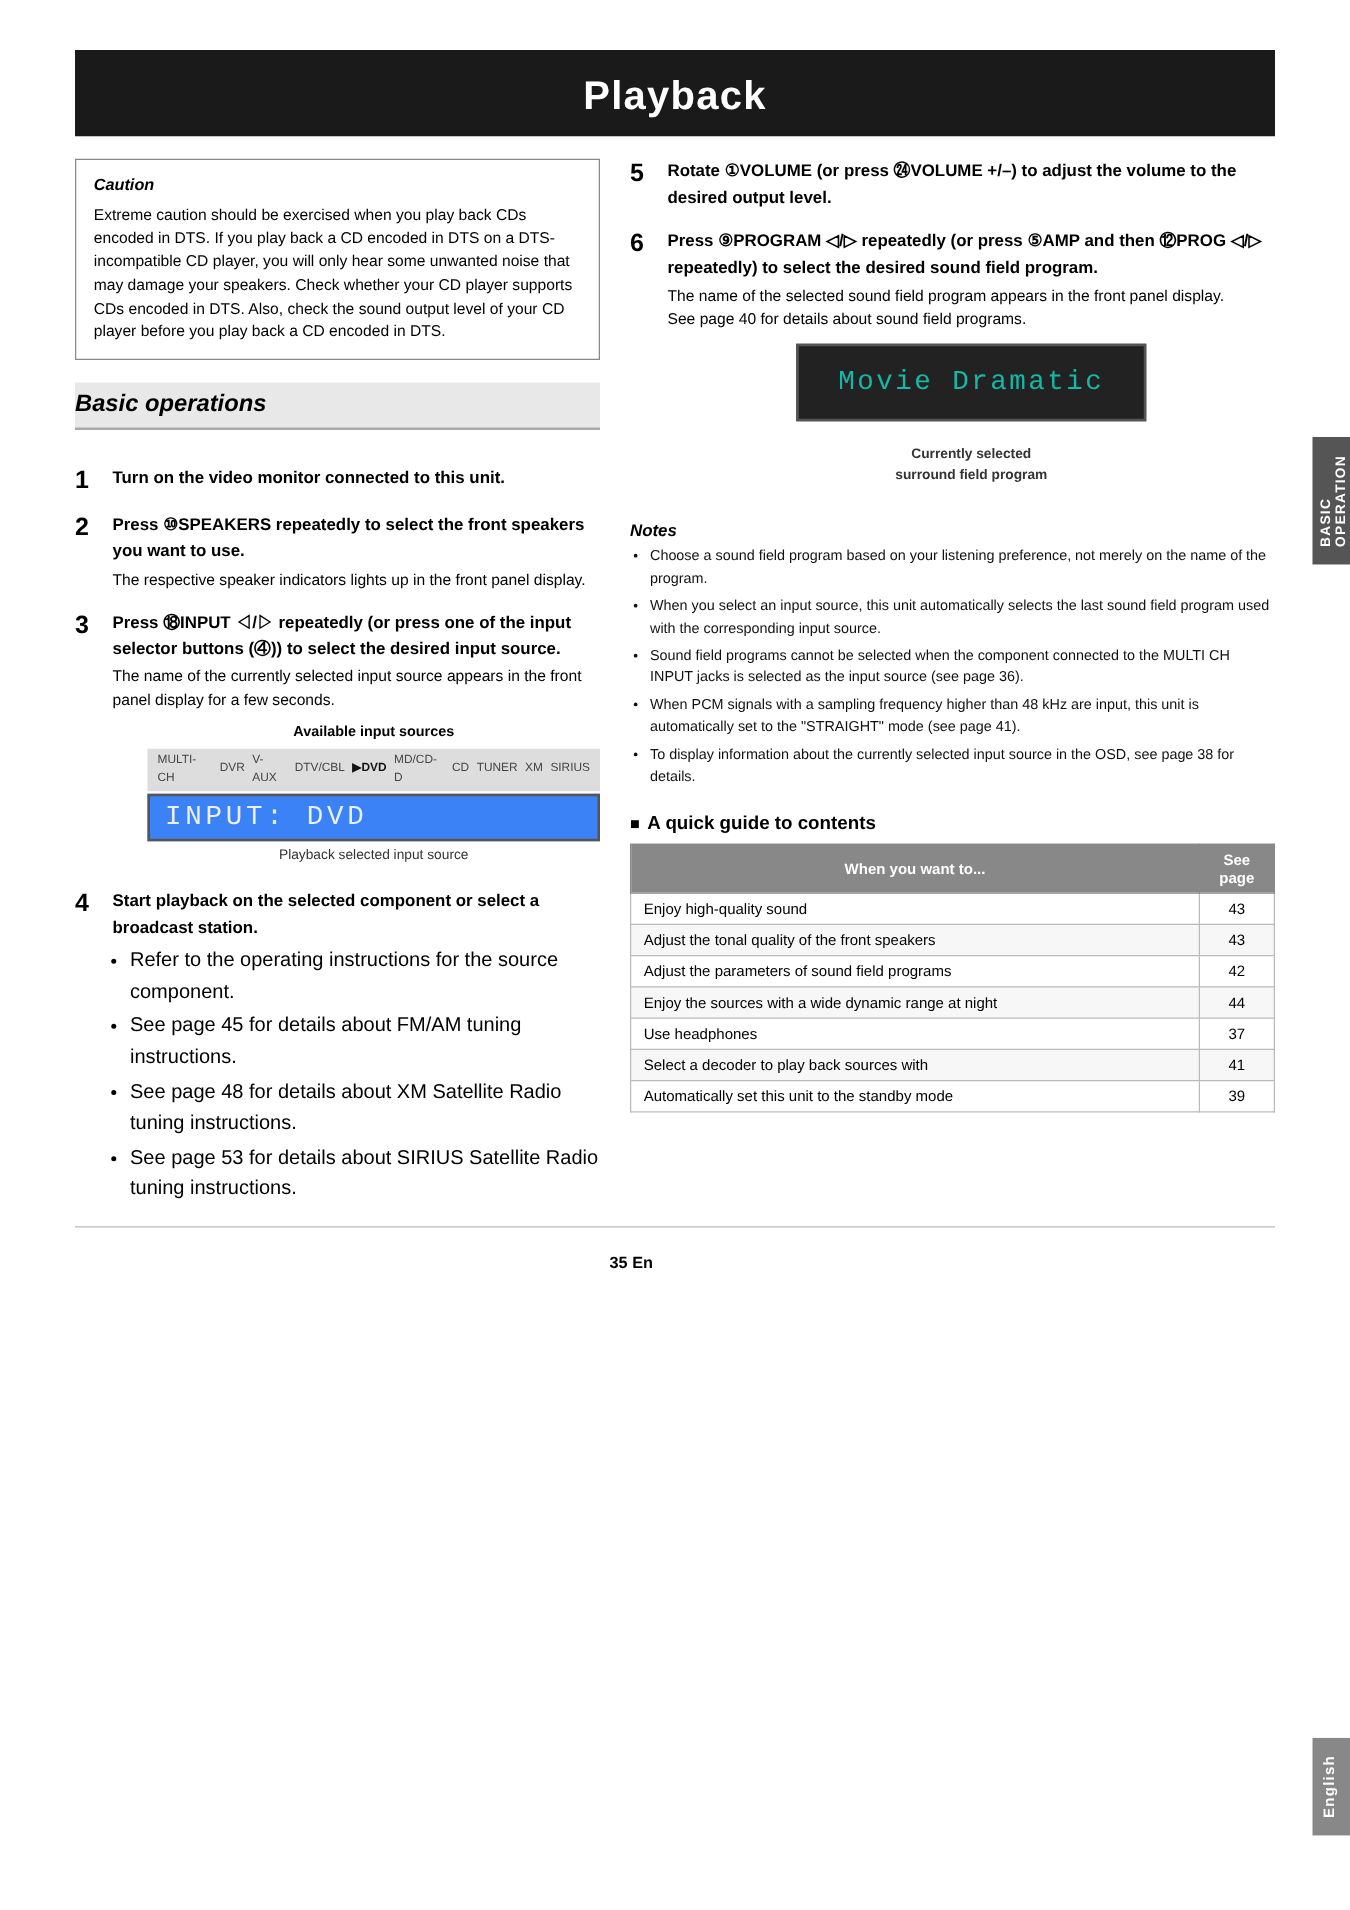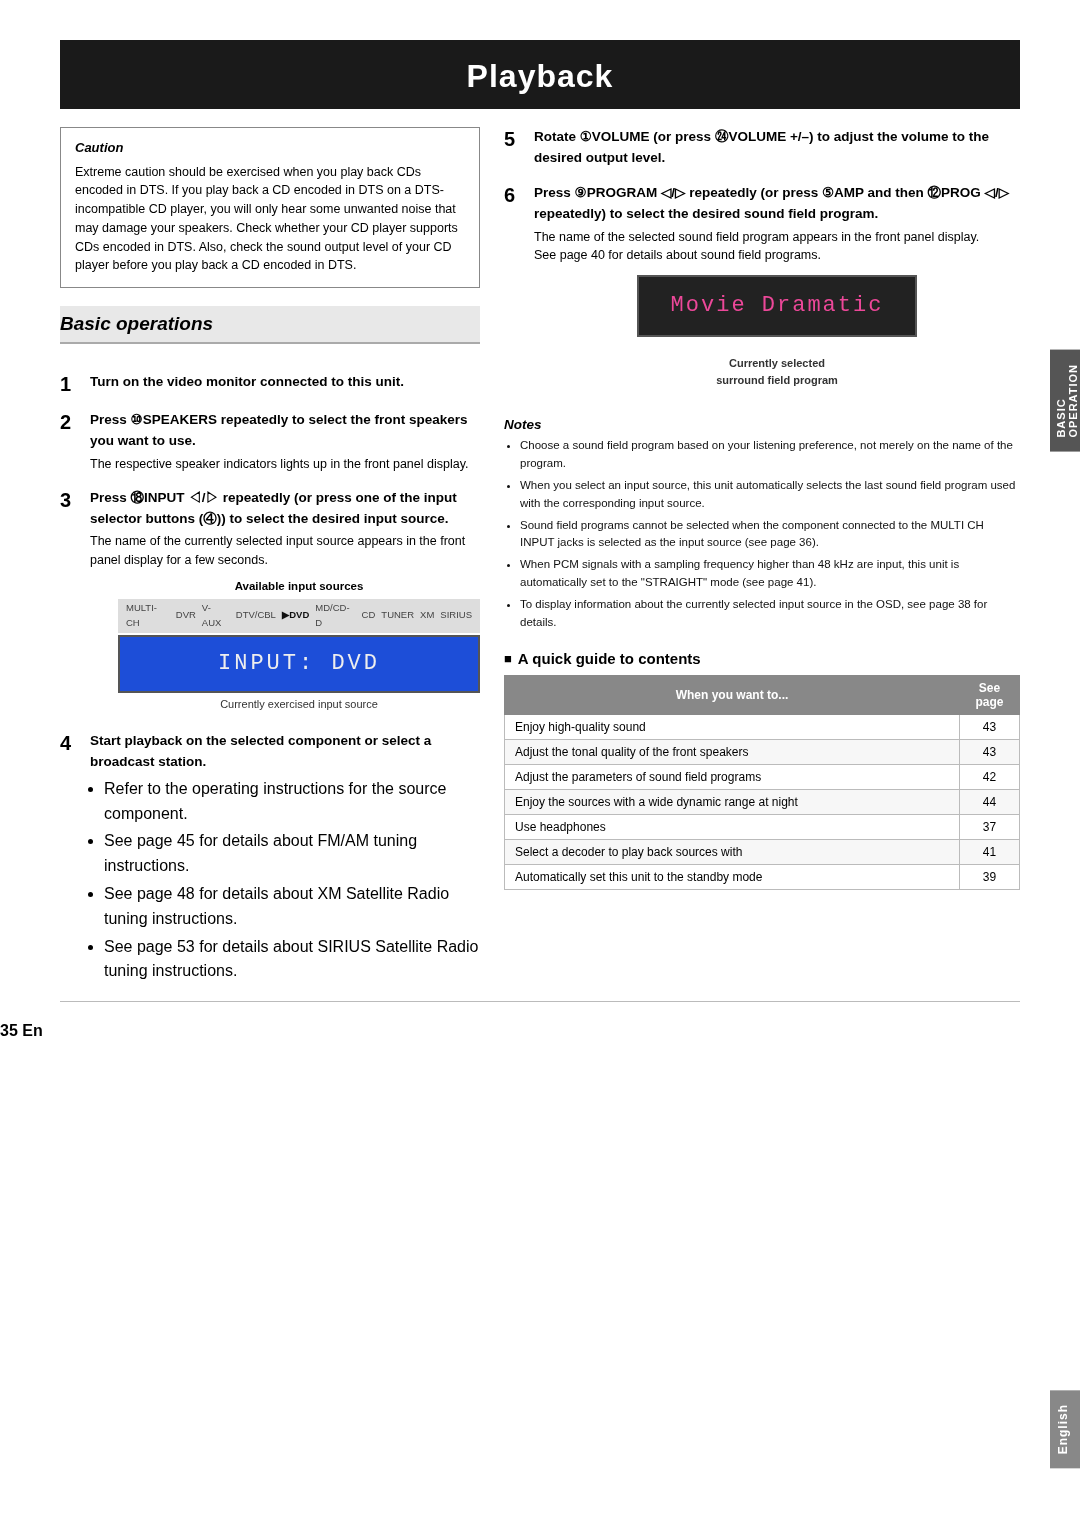--- a/index.html
+++ b/index.html
@@ -132,27 +132,26 @@
       color: #444;
       gap: 6px;
       padding: 0 8px;
       margin-bottom: 2px;
     }
     .input-source-bar span {
       font-size: 9.5px;
     }
     .input-display-box {
       border: 2px solid #555;
-      background: #1d4ed8;
+      background: #3b82f6;
       color: #eee;
       font-family: 'Courier New', monospace;
       font-size: 22px;
       letter-spacing: 3px;
-      text-align: center;
-      padding: 10px 12px;
+      padding: 0 12px;
       margin-bottom: 3px;
     }
     .input-source-caption {
       font-size: 11px;
       text-align: center;
       color: #333;
       margin-top: 2px;
     }
 
     
@@ -165,21 +164,21 @@
     
     .movie-display-wrap {
       margin: 10px 0 14px 0;
       display: flex;
       flex-direction: column;
       align-items: center;
     }
     .movie-display-box {
       border: 2px solid #555;
       background: #222;
-      color: #ec4899;
+      color: #14b8a6;
       font-family: 'Courier New', monospace;
       font-size: 22px;
       letter-spacing: 2px;
       text-align: center;
       padding: 12px 28px;
       margin-bottom: 4px;
       min-width: 280px;
     }
     .movie-caption {
       font-size: 11px;
@@ -290,23 +289,23 @@
       font-size: 12px;
       font-weight: bold;
       padding: 14px 6px;
       letter-spacing: 1px;
       width: 30px;
       text-align: center;
     }
 
     
     .page-number {
-      text-align: left;
+      text-align: center;
       padding: 10px 70px 10px 0;
-      font-size: 16px;
+      font-size: 13px;
       font-weight: bold;
       margin-top: 10px;
     }
 
     
     .divider {
       border: none;
       border-top: 1px solid #bbb;
       margin: 0 60px;
     }
@@ -368,21 +367,21 @@
             <span>DTV/CBL</span>
             <span style="font-weight:bold;color:#111;">▶DVD</span>
             <span>MD/CD-D</span>
             <span>CD</span>
             <span>TUNER</span>
             <span>XM</span>
             <span>SIRIUS</span>
           </div>
           <div class="input-display-box">INPUT: DVD</div>
           <div class="input-source-caption">
-            <span>Currently exercised input
+            <span>Playback selected input
 source</span>
           </div>
         </div>
       </div>
     </div>
 
     <div class="step">
       <div class="step-num">4</div>
       <div class="step-content">
         <div class="step-main">

